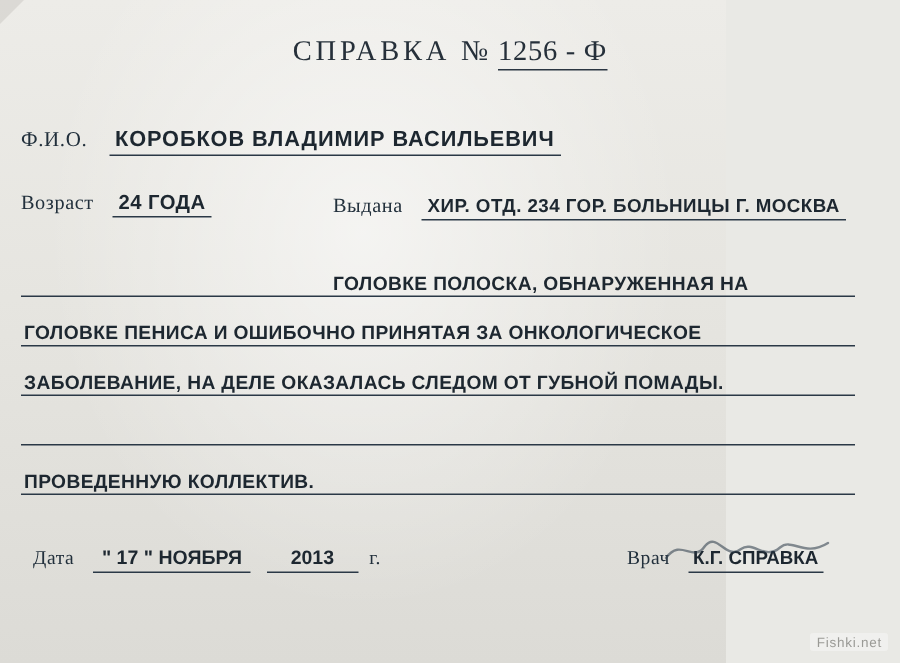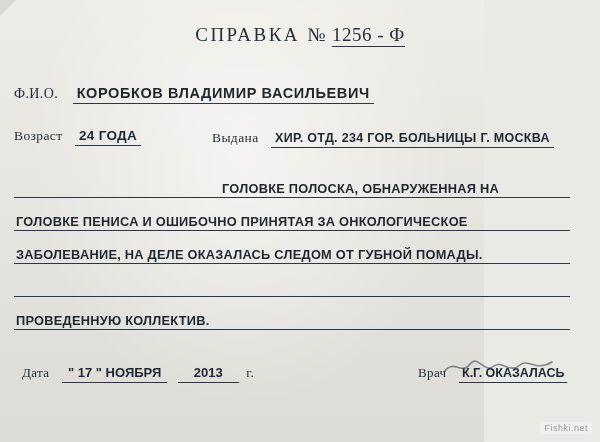--- a/index.html
+++ b/index.html
@@ -74,21 +74,21 @@
     padding: 0 4px 2px 4px;
   }
   
   #fio-row { left: 14px; top: 84px; white-space: nowrap; }
   #fio-row .lbl { font-size: 14px; }
   #fio-val { margin-left: 10px; font-size: 14.5px; letter-spacing: 0.6px; }
 
   #age-row { left: 14px; top: 126px; white-space: nowrap; }
   #age-val { margin-left: 8px; font-size: 13.5px; }
 
-  #issued-row { left: 212px; top: 128px; white-space: nowrap; text-align: center; }
+  #issued-row { left: 222px; top: 128px; white-space: nowrap; text-align: center; }
   #issued-val { margin-left: 8px; font-size: 12.5px; }
 
   
   .concl-label {
     position: absolute;
     left: 14px;
     top: 176px;
     font-family: "Liberation Serif", serif;
     font-size: 13px;
     font-style: italic;
@@ -219,21 +219,21 @@
 
     <div class="row" id="date-row">
       <span class="lbl">Дата</span>
       <span class="date-field">" 17 " НОЯБРЯ</span>
       <span class="year-field">2013</span>
       <span class="lbl" style="margin-left:3px;">г.</span>
     </div>
 
     <div class="row" id="doc-row">
       <span class="lbl">Врач</span>
-      <span id="doctor-name">К.Г. ОКАЗАЛАСЬ</span>
+      <span id="doctor-name">К.Г. СПРАВКА</span>
     </div>
 
     <svg class="sig" viewBox="0 0 116 22">
       <path d="M4,16 C14,2 22,20 30,8 C38,-2 44,18 54,10 C62,4 70,18 80,9 C88,2 96,16 112,6" fill="none" stroke="#2b3a48" stroke-width="1.6" stroke-linecap="round"></path>
     </svg>
 
     <div class="watermark">Fishki.net</div>
   </div>
 </div>
 

